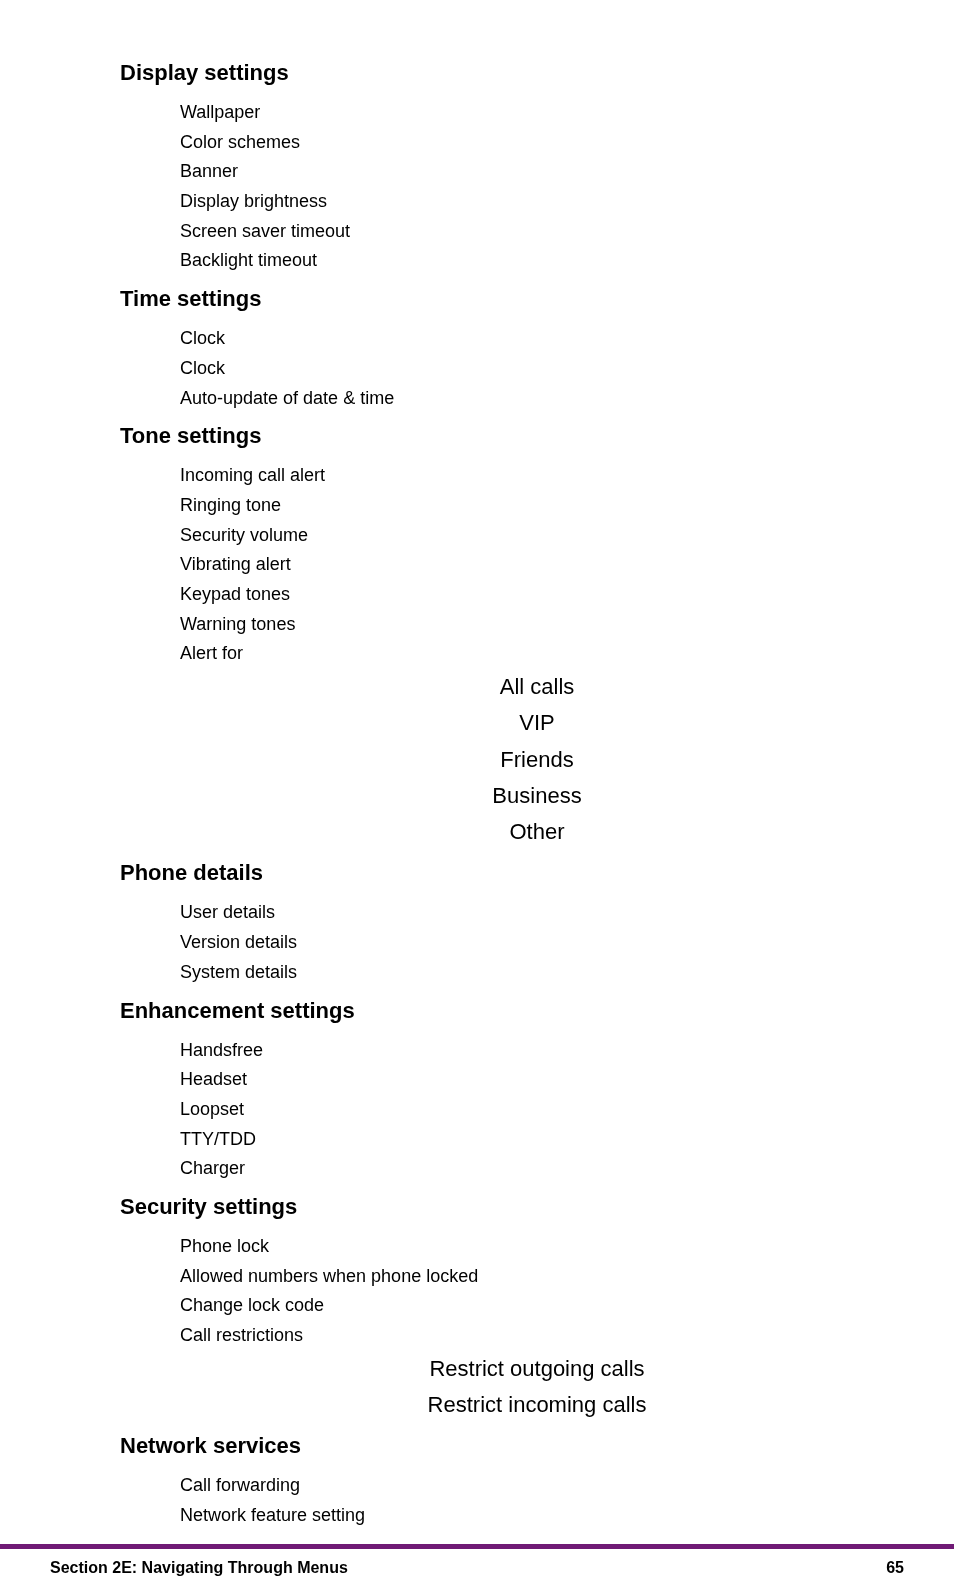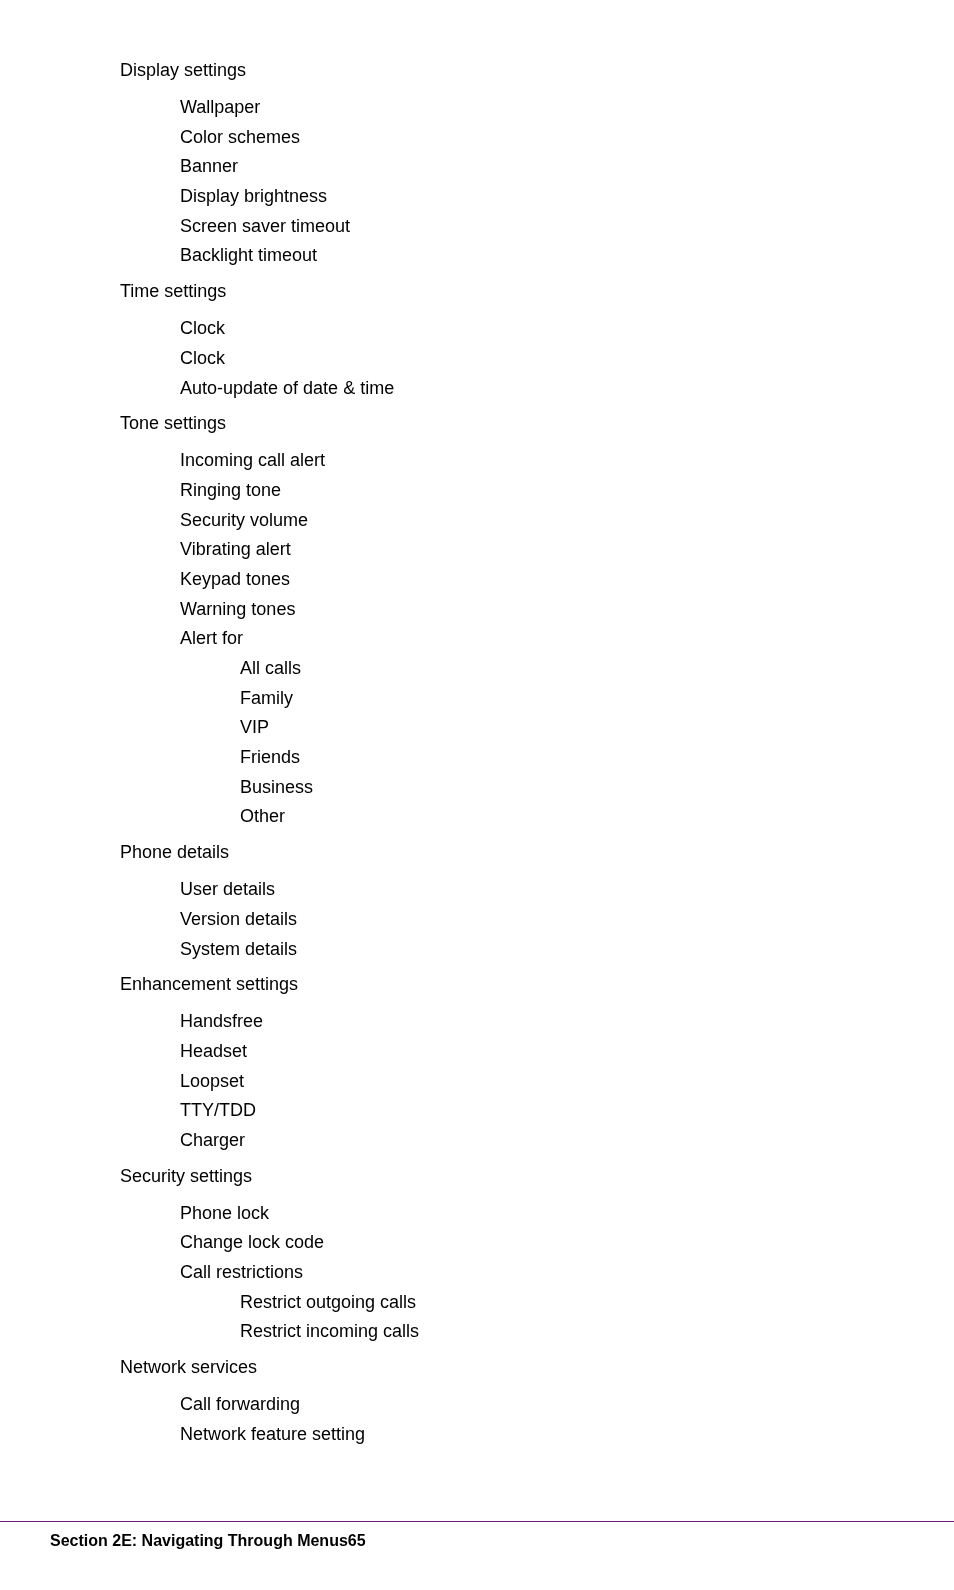--- a/index.html
+++ b/index.html
@@ -20,52 +20,54 @@
 
     .page-content {
       padding: 60px 120px 80px 120px;
     }
 
     .menu-section {
       margin-bottom: 6px;
     }
 
     .section-header {
-      font-size: 18px;
-      font-weight: normal;
+      font-size: 22px;
+      font-weight: bold;
       margin-bottom: 2px;
     }
 
     .level1 {
       padding-left: 60px;
       font-size: 18px;
       line-height: 1.65;
       margin-top: 12px;
     }
 
     .level2 {
       padding-left: 120px;
-      font-size: 18px;
+      font-size: 22px;
       line-height: 1.65;
+      text-align: center;
     }
 
     .section-gap {
       margin-top: 10px;
     }
 
     .page-footer {
       position: absolute;
       bottom: 40px;
       left: 0;
       right: 0;
       display: flex;
+      justify-content: space-between;
       padding: 0 50px;
       font-size: 16px;
       font-weight: bold;
-      border-top: 1px solid #701a75;
+      border-top: 5px solid #701a75;
       padding-top: 10px;
     }
 
     .footer-left {
       font-weight: bold;
     }
 
     .footer-right {
       font-weight: bold;
     }
@@ -102,21 +104,20 @@
       <div>Incoming call alert</div>
       <div>Ringing tone</div>
       <div>Security volume</div>
       <div>Vibrating alert</div>
       <div>Keypad tones</div>
       <div>Warning tones</div>
       <div>Alert for</div>
     </div>
     <div class="level2">
       <div>All calls</div>
-      <div>Family</div>
       <div>VIP</div>
       <div>Friends</div>
       <div>Business</div>
       <div>Other</div>
     </div>
   </div>
 
   <div class="menu-section section-gap">
     <div class="section-header">Phone details</div>
     <div class="level1">
@@ -134,20 +135,21 @@
       <div>Loopset</div>
       <div>TTY/TDD</div>
       <div>Charger</div>
     </div>
   </div>
 
   <div class="menu-section section-gap">
     <div class="section-header">Security settings</div>
     <div class="level1">
       <div>Phone lock</div>
+      <div>Allowed numbers when phone locked</div>
       <div>Change lock code</div>
       <div>Call restrictions</div>
     </div>
     <div class="level2">
       <div>Restrict outgoing calls</div>
       <div>Restrict incoming calls</div>
     </div>
   </div>
 
   <div class="menu-section section-gap">

